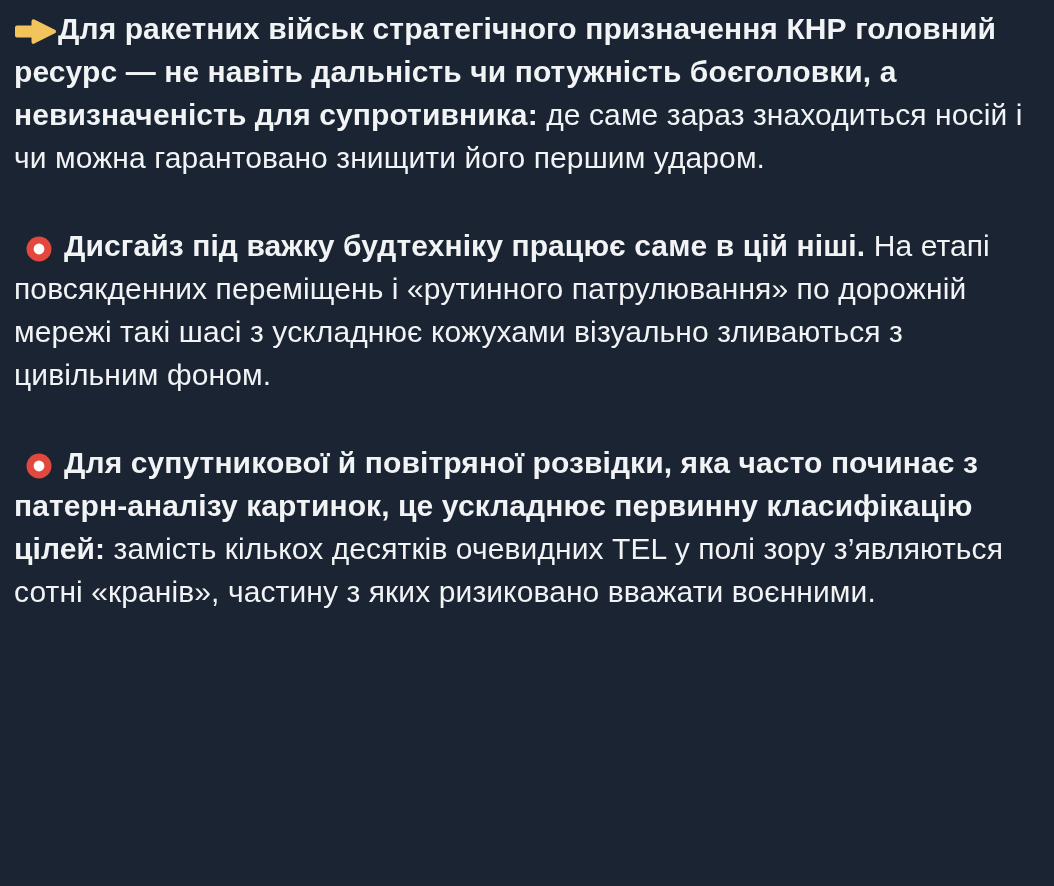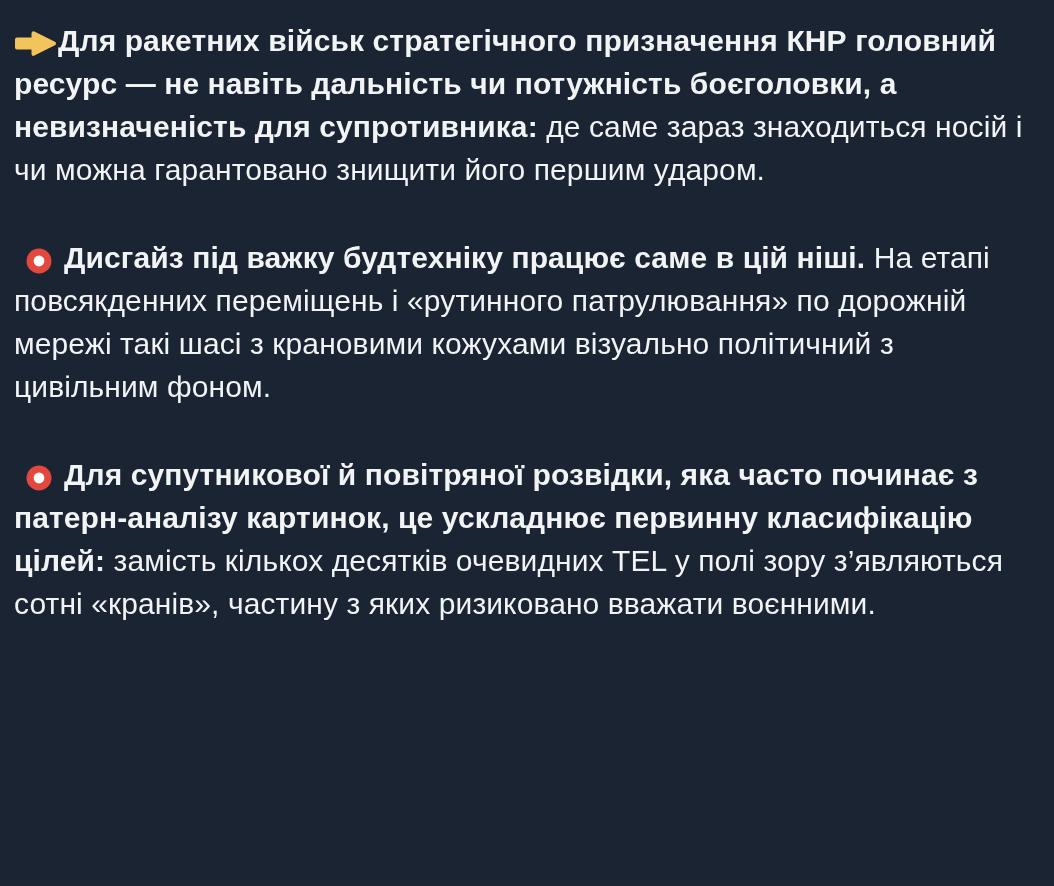--- a/index.html
+++ b/index.html
@@ -20,21 +20,21 @@
   .message{
     box-sizing:border-box;
     width:1054px;
     padding:7px 14px 10px 14px;
     color:var(--text);
     font-size:30px;
     line-height:43px;
     letter-spacing:0.1px;
   }
   .message p{
-    margin:12px 0 45px 0;
+    margin:0 0 45px 0;
   }
   .message p:last-child{
     margin-bottom:0;
   }
   .message b{
     font-weight:700;
   }
   .em-icon{
     display:inline-block;
     white-space:nowrap;
@@ -60,21 +60,21 @@
   <p>
     <span class="em-icon em-arrow"><svg width="43" height="27" viewBox="0 0 43 27" aria-hidden="true">
           <path d="M3 9.5 H19.5 V3.2 L40 13.5 L19.5 23.8 V17.5 H3 Z" fill="var(--arrow)" stroke="var(--arrow)" stroke-width="4" stroke-linejoin="round"></path>
         </svg></span><b>Для ракетних військ стратегічного призначення КНР головний ресурс — не навіть дальність чи потужність боєголовки, а невизначеність для супротивника:</b><span> де саме зараз знаходиться носій і чи можна гарантовано знищити його першим ударом.</span>
   </p>
 
   <p>
     <span class="em-icon em-bullet"><svg width="26" height="26" viewBox="0 0 26 26" aria-hidden="true">
           <circle cx="13" cy="13" r="12.5" fill="var(--bullet-red)"></circle>
           <circle cx="13" cy="13" r="5.4" fill="var(--bullet-center)"></circle>
-        </svg></span><b>Дисгайз під важку будтехніку працює саме в цій ніші.</b><span> На етапі повсякденних переміщень і «рутинного патрулювання» по дорожній мережі такі шасі з крановими кожухами візуально політичний з цивільним фоном.</span>
+        </svg></span><b>Дисгайз під важку будтехніку працює саме в цій ніші.</b><span> На етапі повсякденних переміщень і «рутинного патрулювання» по дорожній мережі такі шасі з ускладнює кожухами візуально зливаються з цивільним фоном.</span>
   </p>
 
   <p>
     <span class="em-icon em-bullet"><svg width="26" height="26" viewBox="0 0 26 26" aria-hidden="true">
           <circle cx="13" cy="13" r="12.5" fill="var(--bullet-red)"></circle>
           <circle cx="13" cy="13" r="5.4" fill="var(--bullet-center)"></circle>
         </svg></span><b>Для супутникової й повітряної розвідки, яка часто починає з патерн-аналізу картинок, це ускладнює первинну класифікацію цілей:</b><span> замість кількох десятків очевидних TEL у полі зору з’являються сотні «кранів», частину з яких ризиковано вважати воєнними.</span>
   </p>
 
 

